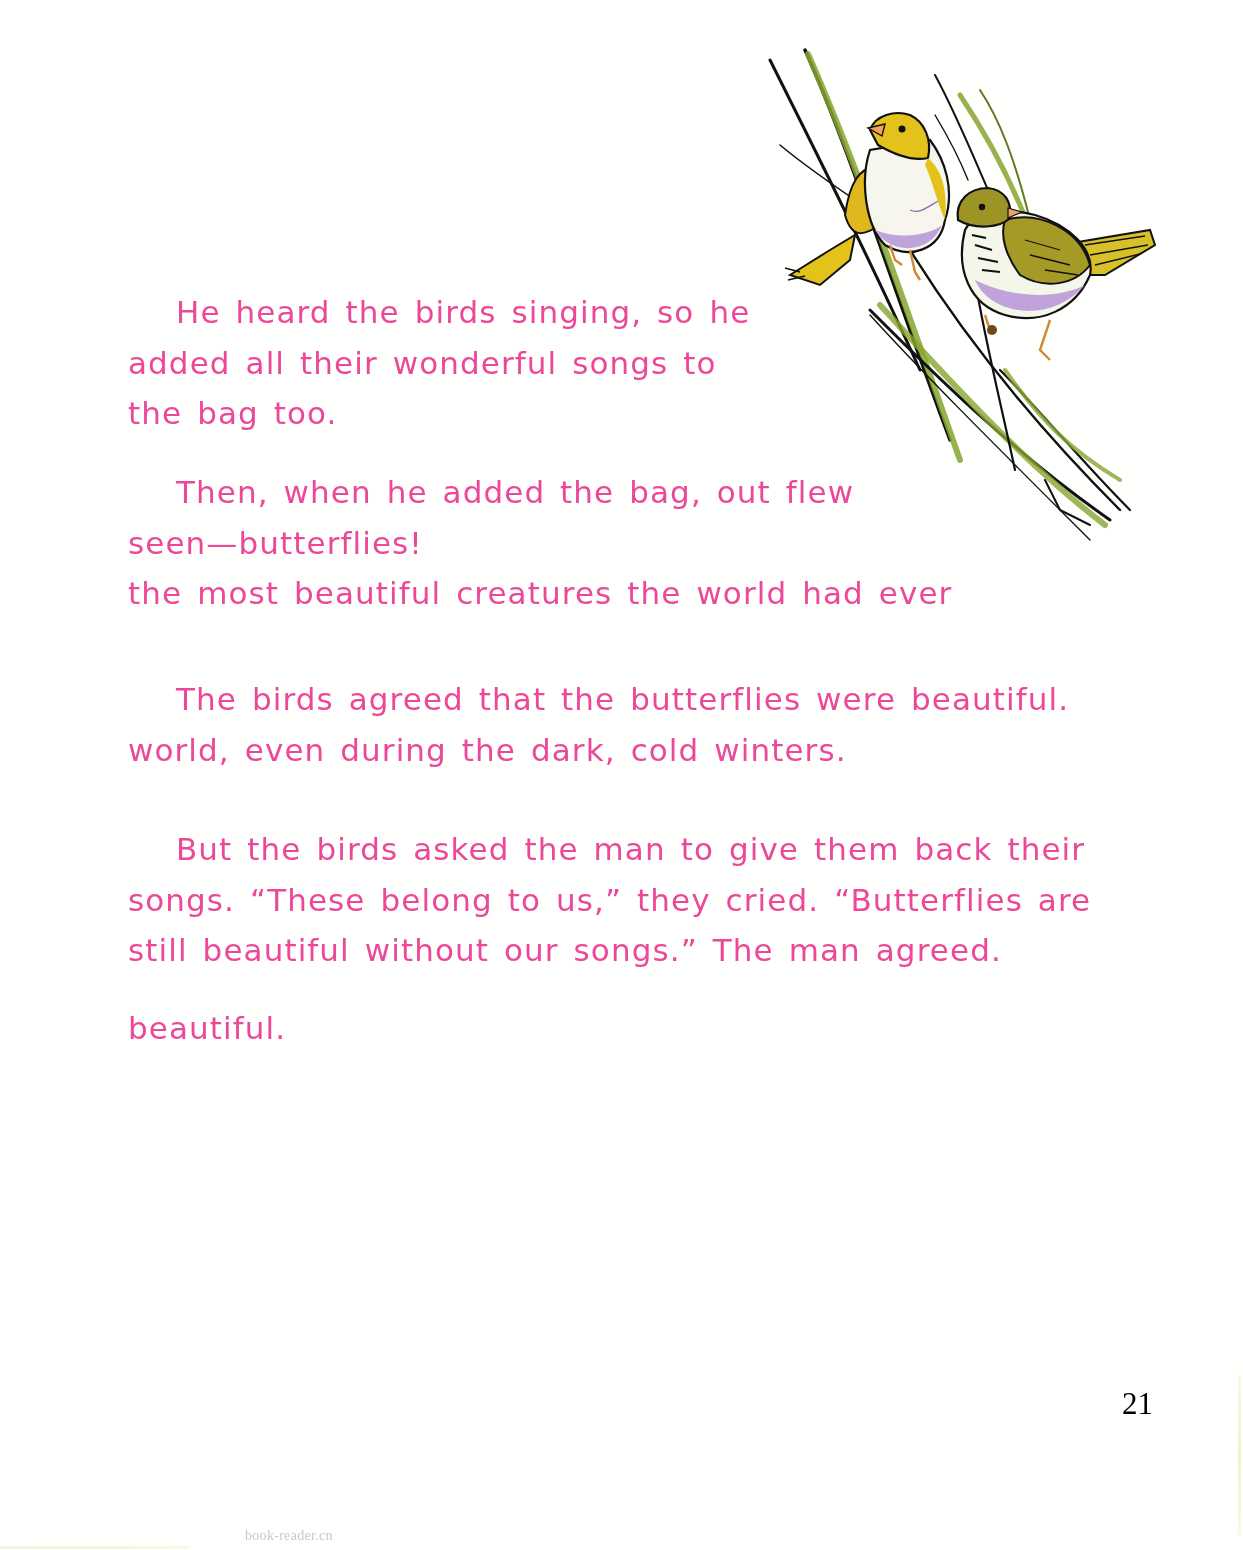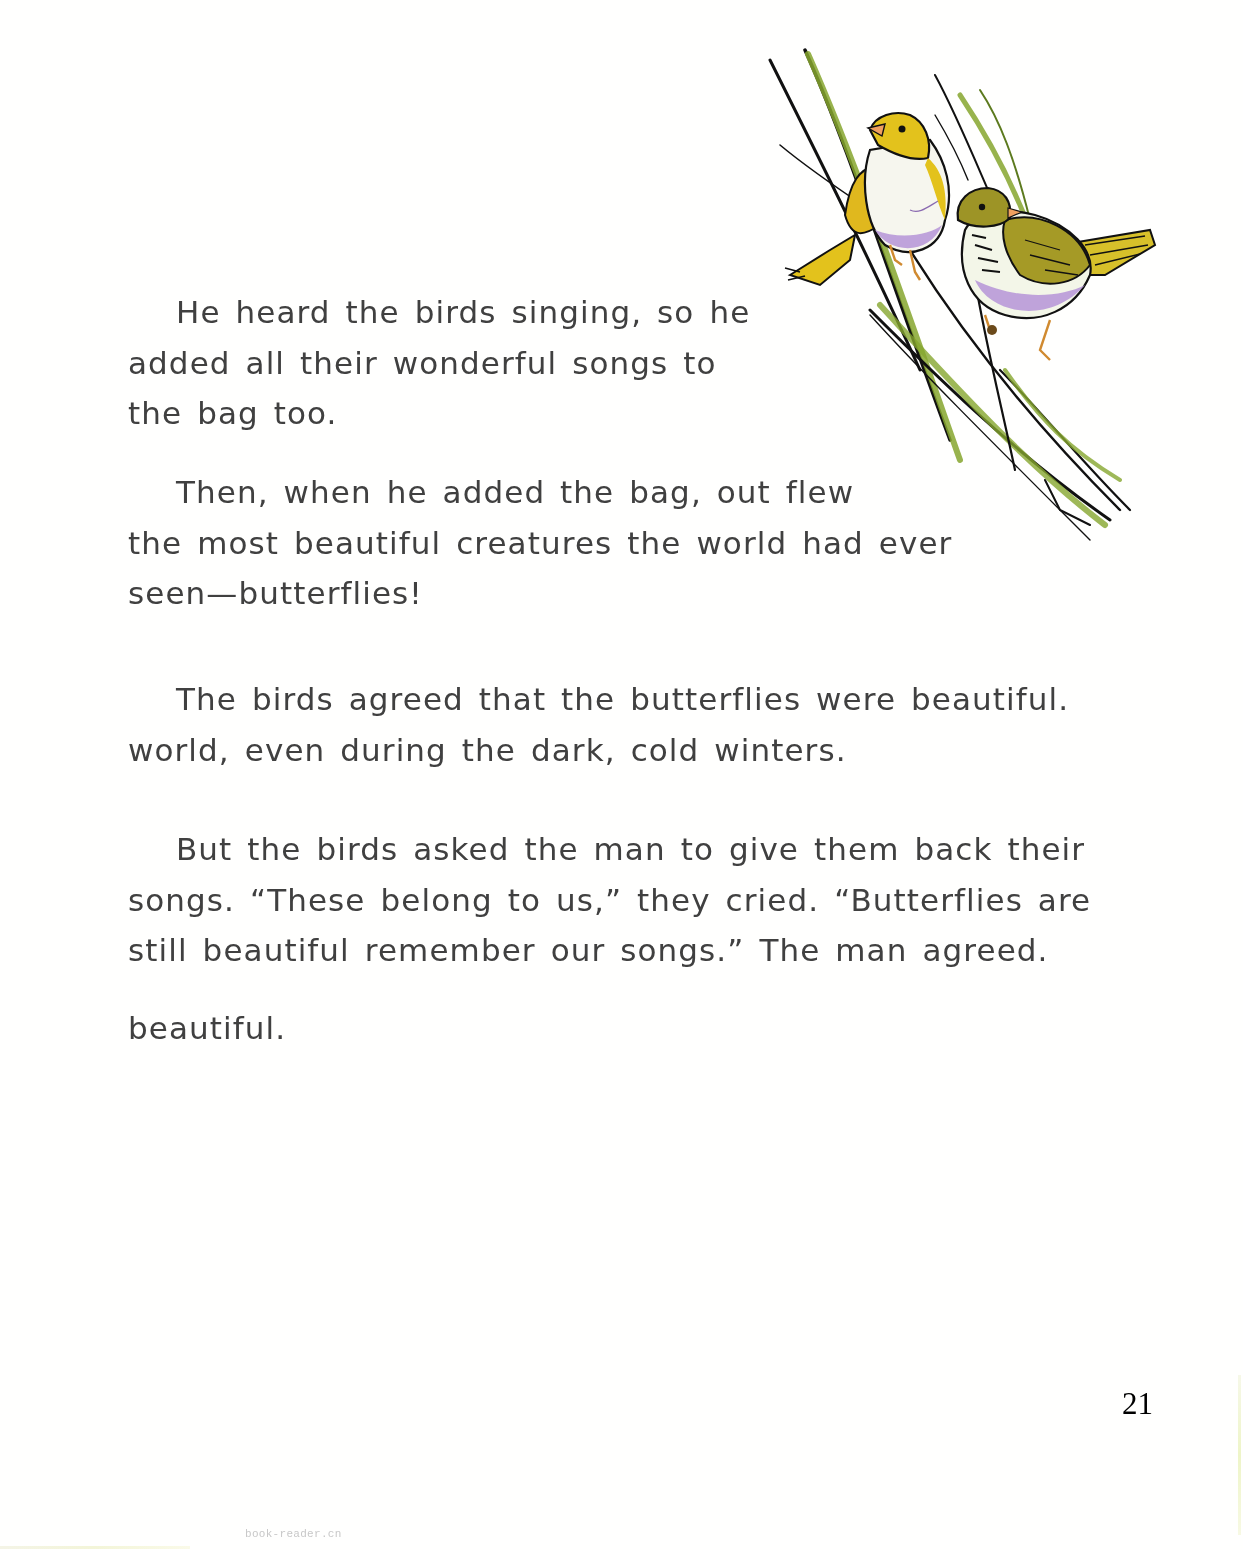--- a/index.html
+++ b/index.html
@@ -29,43 +29,43 @@
       height: 510px;
     }
     .text-block {
       position: absolute;
       left: 128px;
       font-size: 31px;
       line-height: 50.5px;
       letter-spacing: 1.1px;
       word-spacing: 4px;
       font-weight: normal;
-      color: #404040;
+      color: #ec4899;
     }
     .text-block .line {
       display: block;
       white-space: nowrap;
     }
     .text-block .indent {
       padding-left: 48px;
     }
     .page-number {
       position: absolute;
       left: 1122px;
       top: 1386px;
       font-family: "Liberation Serif", "DejaVu Serif", serif;
       font-size: 31px;
       color: #000000;
     }
     .watermark {
       position: absolute;
       left: 245px;
       top: 1528px;
-      font-family: Liberation Mono, monospace;
-      font-size: 11px;
+      font-family: Liberation Serif, serif;
+      font-size: 14px;
       color: #c8c8c8;
       letter-spacing: 0.3px;
     }
     .edge-right {
       position: absolute;
       left: 1238px;
       top: 1375px;
       width: 3px;
       height: 160px;
       background: linear-gradient(180deg, #f6f8e8, #eef5c8, #f7f9e4);
@@ -155,33 +155,33 @@
   </svg>
 
   <div class="text-block" style="top:287px;">
     <span class="line indent">He heard the birds singing, so he</span>
     <span class="line">added all their wonderful songs to</span>
     <span class="line">the bag too.</span>
   </div>
 
   <div class="text-block" style="top:467px;">
     <span class="line indent">Then, when he added the bag, out flew</span>
+    <span class="line">seen—butterflies!</span>
     <span class="line">the most beautiful creatures the world had ever</span>
-    <span class="line">seen—butterflies!</span>
   </div>
 
   <div class="text-block" style="top:674px;">
     <span class="line indent">The birds agreed that the butterflies were beautiful.</span>
     <span class="line">world, even during the dark, cold winters.</span>
   </div>
 
   <div class="text-block" style="top:824px;">
     <span class="line indent">But the birds asked the man to give them back their</span>
     <span class="line">songs. “These belong to us,” they cried. “Butterflies are</span>
-    <span class="line">still beautiful remember our songs.” The man agreed.</span>
+    <span class="line">still beautiful without our songs.” The man agreed.</span>
   </div>
 
   <div class="text-block" style="top:1003px;">
     <span class="line">beautiful.</span>
   </div>
 
   <div class="page-number">21</div>
 
   <div class="watermark">book-reader.cn</div>
 

